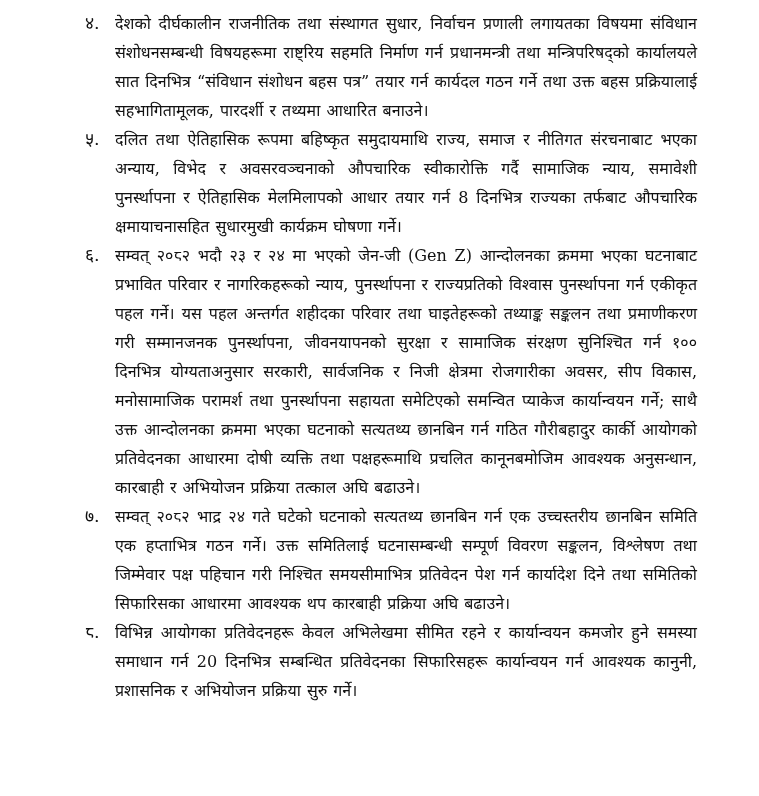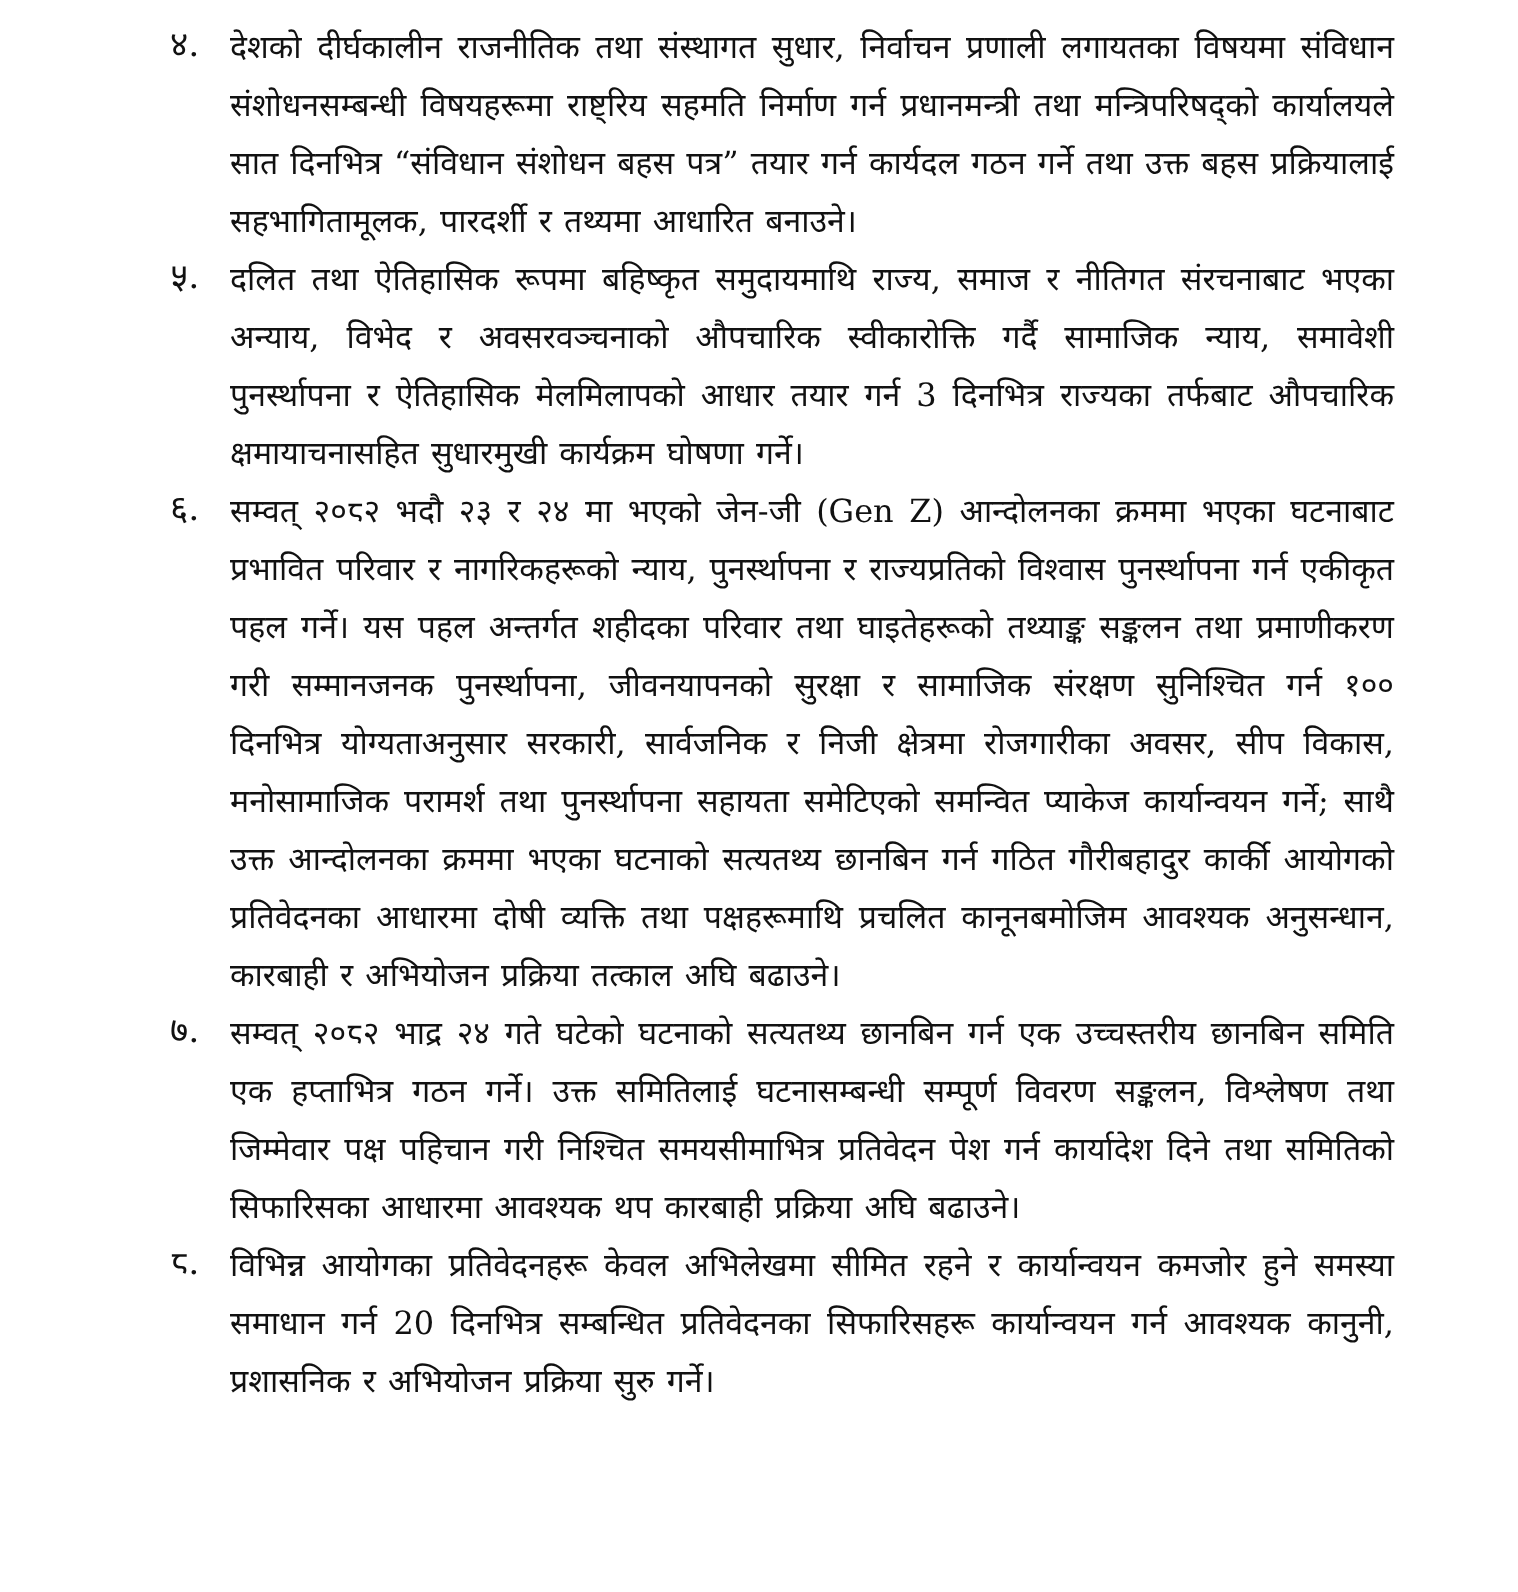--- a/index.html
+++ b/index.html
@@ -51,21 +51,21 @@
 <div class="page">
   <div class="numbered-list">
 
     <div class="list-item">
       <div class="item-number">४.</div>
       <div class="item-text">देशको दीर्घकालीन राजनीतिक तथा संस्थागत सुधार, निर्वाचन प्रणाली लगायतका विषयमा संविधान संशोधनसम्बन्धी विषयहरूमा राष्ट्रिय सहमति निर्माण गर्न प्रधानमन्त्री तथा मन्त्रिपरिषद्को कार्यालयले सात दिनभित्र “संविधान संशोधन बहस पत्र” तयार गर्न कार्यदल गठन गर्ने तथा उक्त बहस प्रक्रियालाई सहभागितामूलक, पारदर्शी र तथ्यमा आधारित बनाउने।</div>
     </div>
 
     <div class="list-item">
       <div class="item-number">५.</div>
-      <div class="item-text">दलित तथा ऐतिहासिक रूपमा बहिष्कृत समुदायमाथि राज्य, समाज र नीतिगत संरचनाबाट भएका अन्याय, विभेद र अवसरवञ्चनाको औपचारिक स्वीकारोक्ति गर्दै सामाजिक न्याय, समावेशी पुनर्स्थापना र ऐतिहासिक मेलमिलापको आधार तयार गर्न 3 दिनभित्र राज्यका तर्फबाट औपचारिक क्षमायाचनासहित सुधारमुखी कार्यक्रम घोषणा गर्ने।</div>
+      <div class="item-text">दलित तथा ऐतिहासिक रूपमा बहिष्कृत समुदायमाथि राज्य, समाज र नीतिगत संरचनाबाट भएका अन्याय, विभेद र अवसरवञ्चनाको औपचारिक स्वीकारोक्ति गर्दै सामाजिक न्याय, समावेशी पुनर्स्थापना र ऐतिहासिक मेलमिलापको आधार तयार गर्न 8 दिनभित्र राज्यका तर्फबाट औपचारिक क्षमायाचनासहित सुधारमुखी कार्यक्रम घोषणा गर्ने।</div>
     </div>
 
     <div class="list-item">
       <div class="item-number">६.</div>
       <div class="item-text">सम्वत् २०८२ भदौ २३ र २४ मा भएको जेन-जी (Gen Z) आन्दोलनका क्रममा भएका घटनाबाट प्रभावित परिवार र नागरिकहरूको न्याय, पुनर्स्थापना र राज्यप्रतिको विश्वास पुनर्स्थापना गर्न एकीकृत पहल गर्ने। यस पहल अन्तर्गत शहीदका परिवार तथा घाइतेहरूको तथ्याङ्क सङ्कलन तथा प्रमाणीकरण गरी सम्मानजनक पुनर्स्थापना, जीवनयापनको सुरक्षा र सामाजिक संरक्षण सुनिश्चित गर्न १०० दिनभित्र योग्यताअनुसार सरकारी, सार्वजनिक र निजी क्षेत्रमा रोजगारीका अवसर, सीप विकास, मनोसामाजिक परामर्श तथा पुनर्स्थापना सहायता समेटिएको समन्वित प्याकेज कार्यान्वयन गर्ने; साथै उक्त आन्दोलनका क्रममा भएका घटनाको सत्यतथ्य छानबिन गर्न गठित गौरीबहादुर कार्की आयोगको प्रतिवेदनका आधारमा दोषी व्यक्ति तथा पक्षहरूमाथि प्रचलित कानूनबमोजिम आवश्यक अनुसन्धान, कारबाही र अभियोजन प्रक्रिया तत्काल अघि बढाउने।</div>
     </div>
 
     <div class="list-item">
       <div class="item-number">७.</div>
       <div class="item-text">सम्वत् २०८२ भाद्र २४ गते घटेको घटनाको सत्यतथ्य छानबिन गर्न एक उच्चस्तरीय छानबिन समिति एक हप्ताभित्र गठन गर्ने। उक्त समितिलाई घटनासम्बन्धी सम्पूर्ण विवरण सङ्कलन, विश्लेषण तथा जिम्मेवार पक्ष पहिचान गरी निश्चित समयसीमाभित्र प्रतिवेदन पेश गर्न कार्यादेश दिने तथा समितिको सिफारिसका आधारमा आवश्यक थप कारबाही प्रक्रिया अघि बढाउने।</div>

